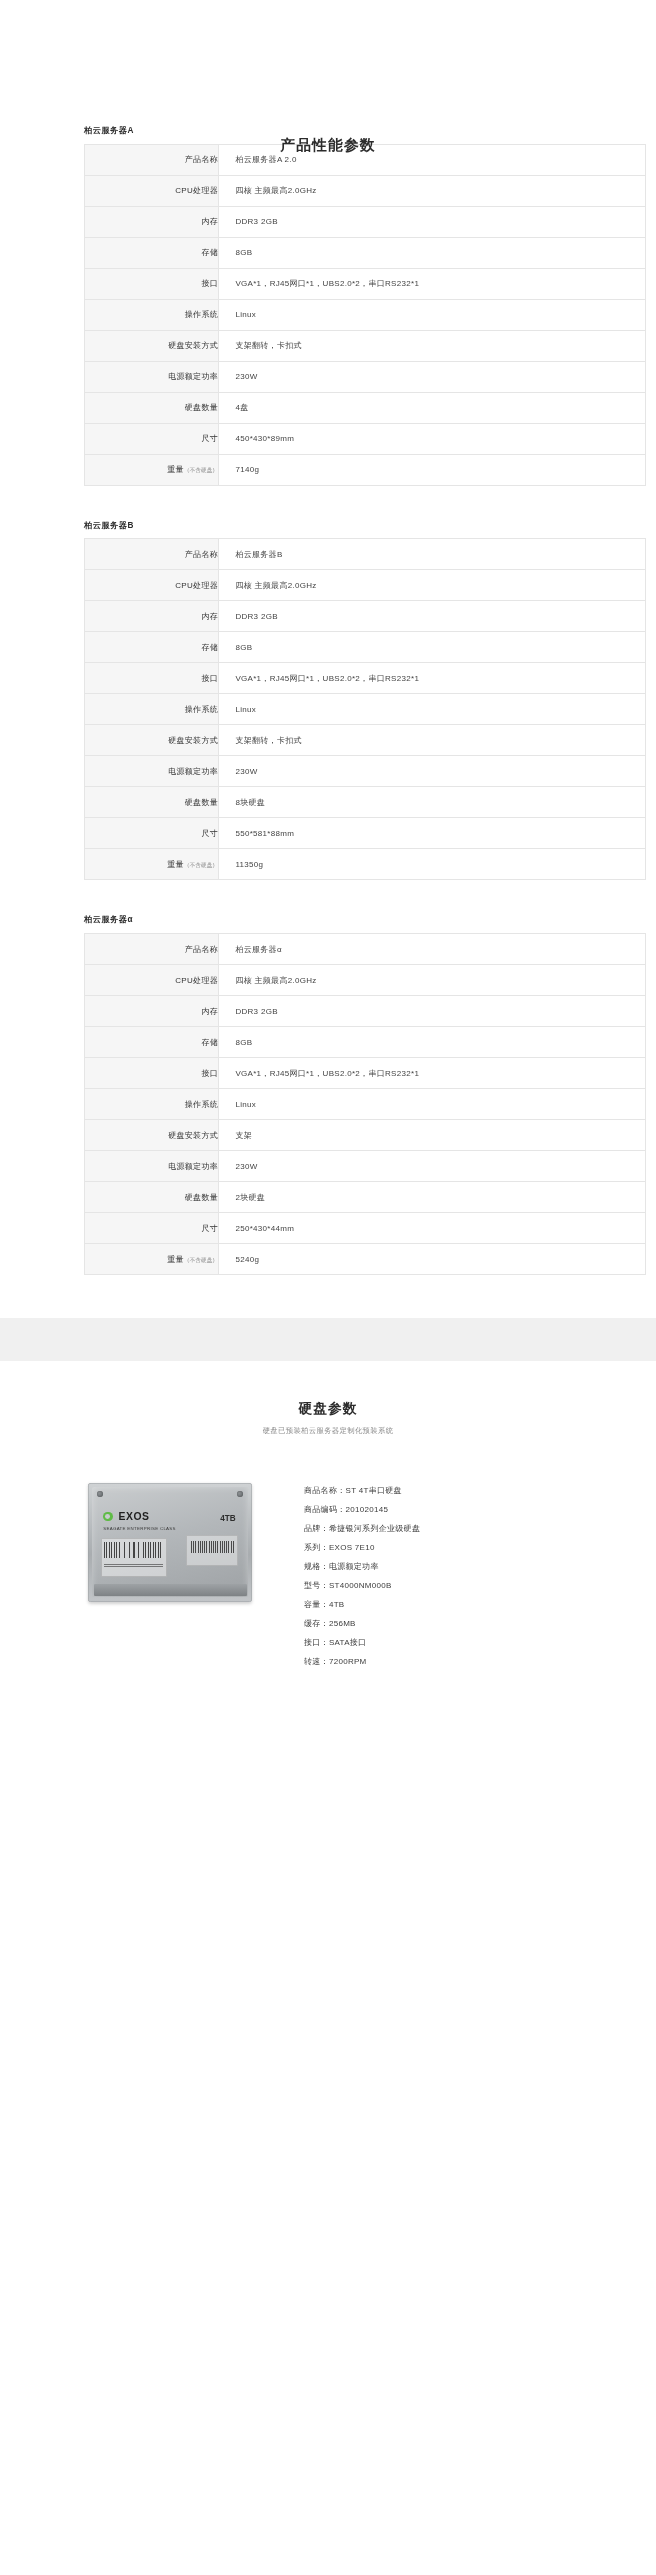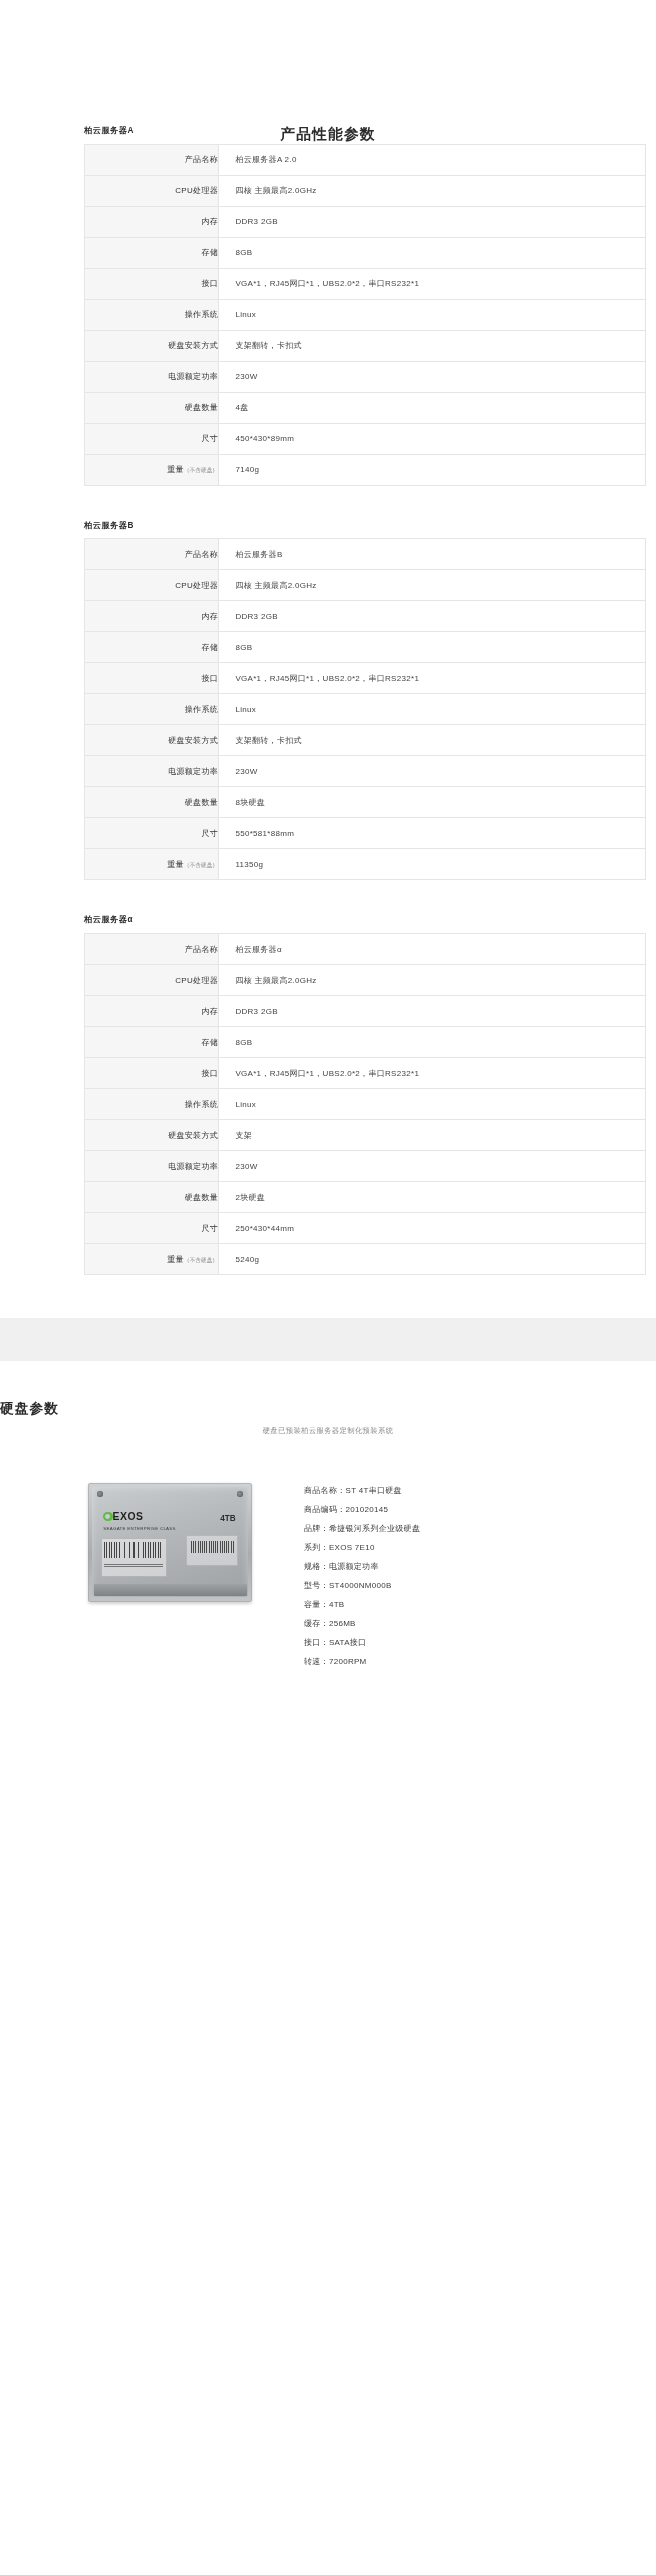--- a/index.html
+++ b/index.html
@@ -39,21 +39,21 @@
     letter-spacing: 3.8px;
     color: #f0f0f0;
     font-weight: bold;
     line-height: 1;
     white-space: nowrap;
     transform: translateY(-50%);
     user-select: none;
   }
   .main-title {
     position: absolute;
-    top: 74px;
+    top: 85px;
     left: 0;
     width: 656px;
     text-align: center;
     font-size: 14.8px;
     font-weight: bold;
     color: #2b2b2b;
     letter-spacing: 1.1px;
     transform: translateY(-50%);
   }
 
@@ -109,20 +109,21 @@
   }
 
   
   .hdd-section {
     width: 656px;
     background: #ffffff;
     padding-top: 39px;
     padding-bottom: 66px;
   }
   .hdd-title {
+    text-align: center;
     font-size: 13.7px;
     font-weight: bold;
     color: #2b2b2b;
     letter-spacing: 1.1px;
   }
   .hdd-sub {
     text-align: center;
     font-size: 7.4px;
     color: #8d8d8d;
     margin-top: 7.7px;
@@ -176,21 +177,21 @@
     position: absolute;
     left: 15.3px;
     top: 28.4px;
     color: #1f1f1f;
     font-size: 10.4px;
     font-weight: bold;
     letter-spacing: 0.5px;
     font-family: "Liberation Sans", sans-serif;
     display: flex;
     align-items: center;
-    gap: 0;
+    gap: 6px;
   }
   .drive .logo .mark {
     display: inline-block;
     width: 9.3px; height: 9.3px;
     border-radius: 50%;
     background: #5fbb46;
     position: relative;
   }
   .drive .logo .mark::after {
     content: "";

